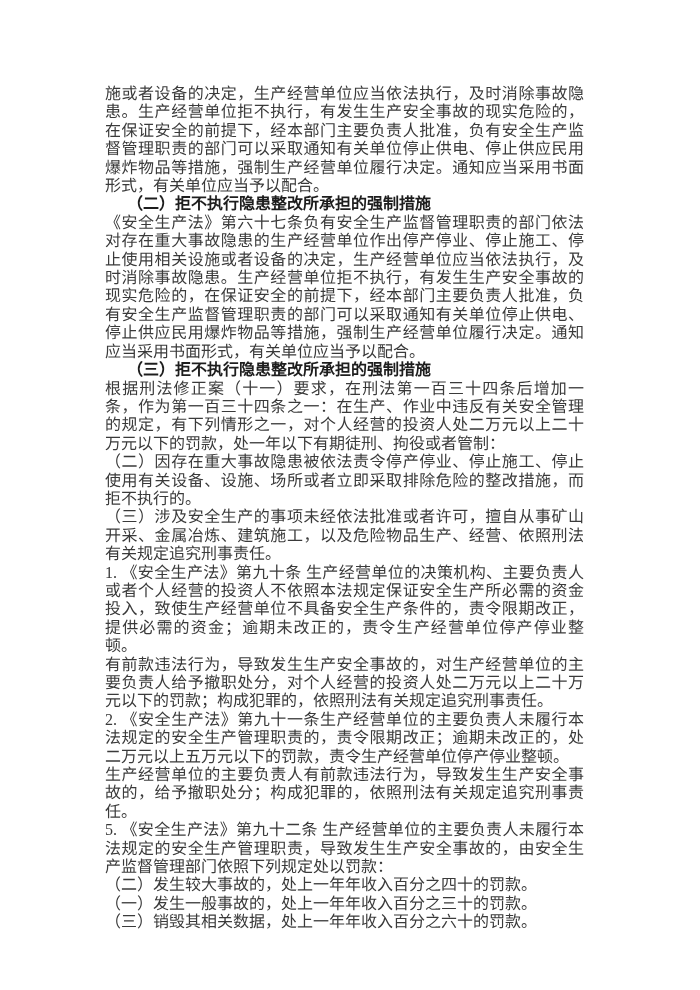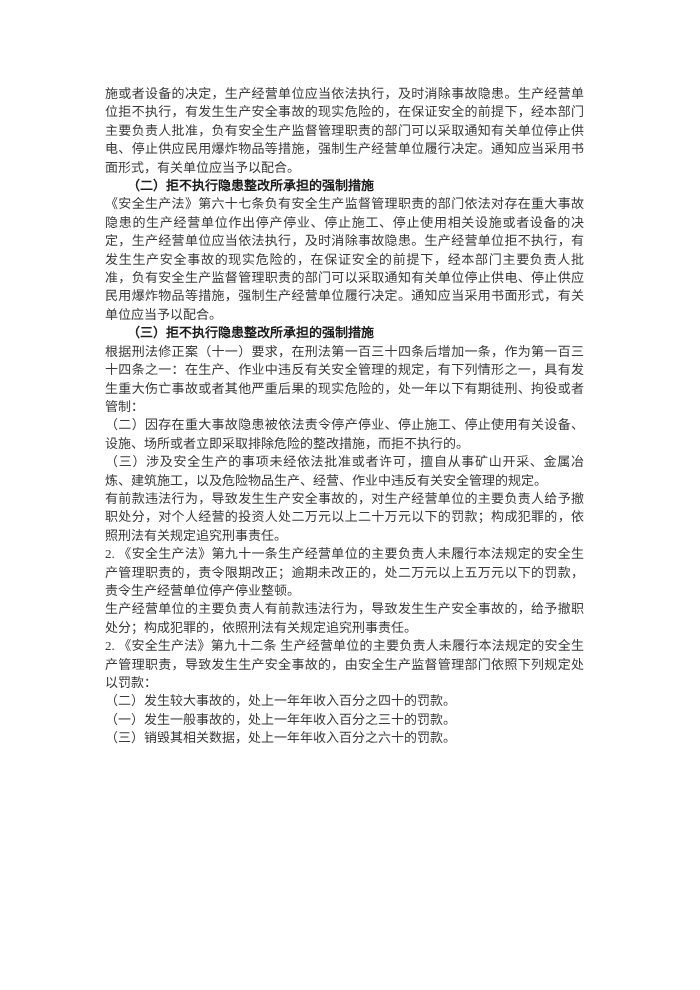--- a/index.html
+++ b/index.html
@@ -17,21 +17,21 @@
     position: absolute;
     inset: 0;
     background: #ffffff;
   }
   .content {
     position: absolute;
     left: 105px;
     top: 85px;
     width: 479px;
     font-family: "Liberation Serif", "DejaVu Serif", serif;
-    font-size: 13px;
+    font-size: 16px;
     line-height: 18.4px;
     color: #3a3a3a;
     text-align: justify;
   }
   .block {
     margin: 0;
     padding: 0;
   }
   .block.heading {
     font-weight: 700;
@@ -42,24 +42,25 @@
 </style>
 </head>
 <body>
 
 <div class="page">
   <div class="content" id="doc-content">
       <p class="block body">施或者设备的决定，生产经营单位应当依法执行，及时消除事故隐患。生产经营单位拒不执行，有发生生产安全事故的现实危险的，在保证安全的前提下，经本部门主要负责人批准，负有安全生产监督管理职责的部门可以采取通知有关单位停止供电、停止供应民用爆炸物品等措施，强制生产经营单位履行决定。通知应当采用书面形式，有关单位应当予以配合。</p>
       <p class="block heading">（二）拒不执行隐患整改所承担的强制措施</p>
       <p class="block body">《安全生产法》第六十七条负有安全生产监督管理职责的部门依法对存在重大事故隐患的生产经营单位作出停产停业、停止施工、停止使用相关设施或者设备的决定，生产经营单位应当依法执行，及时消除事故隐患。生产经营单位拒不执行，有发生生产安全事故的现实危险的，在保证安全的前提下，经本部门主要负责人批准，负有安全生产监督管理职责的部门可以采取通知有关单位停止供电、停止供应民用爆炸物品等措施，强制生产经营单位履行决定。通知应当采用书面形式，有关单位应当予以配合。</p>
       <p class="block heading">（三）拒不执行隐患整改所承担的强制措施</p>
-      <p class="block body">根据刑法修正案（十一）要求，在刑法第一百三十四条后增加一条，作为第一百三十四条之一：在生产、作业中违反有关安全管理的规定，有下列情形之一，具有发生重大伤亡事故或者其他严重后果的现实危险的，处一年以下有期徒刑、拘役或者管制：</p>
+      <p class="block body">根据刑法修正案（十一）要求，在刑法第一百三十四条后增加一条，作为第一百三十四条之一：在生产、作业中违反有关安全管理的规定，有下列情形之一，对个人经营的投资人处二万元以上二十万元以下的罚款，处一年以下有期徒刑、拘役或者管制：</p>
       <p class="block body">（二）因存在重大事故隐患被依法责令停产停业、停止施工、停止使用有关设备、设施、场所或者立即采取排除危险的整改措施，而拒不执行的。</p>
-      <p class="block body">（三）涉及安全生产的事项未经依法批准或者许可，擅自从事矿山开采、金属冶炼、建筑施工，以及危险物品生产、经营、作业中违反有关安全管理的规定。</p>
+      <p class="block body">（三）涉及安全生产的事项未经依法批准或者许可，擅自从事矿山开采、金属冶炼、建筑施工，以及危险物品生产、经营、依照刑法有关规定追究刑事责任。</p>
+      <p class="block body">1. 《安全生产法》第九十条 生产经营单位的决策机构、主要负责人或者个人经营的投资人不依照本法规定保证安全生产所必需的资金投入，致使生产经营单位不具备安全生产条件的，责令限期改正，提供必需的资金；逾期未改正的，责令生产经营单位停产停业整顿。</p>
       <p class="block body">有前款违法行为，导致发生生产安全事故的，对生产经营单位的主要负责人给予撤职处分，对个人经营的投资人处二万元以上二十万元以下的罚款；构成犯罪的，依照刑法有关规定追究刑事责任。</p>
       <p class="block body">2. 《安全生产法》第九十一条生产经营单位的主要负责人未履行本法规定的安全生产管理职责的，责令限期改正；逾期未改正的，处二万元以上五万元以下的罚款，责令生产经营单位停产停业整顿。</p>
       <p class="block body">生产经营单位的主要负责人有前款违法行为，导致发生生产安全事故的，给予撤职处分；构成犯罪的，依照刑法有关规定追究刑事责任。</p>
-      <p class="block body">2. 《安全生产法》第九十二条 生产经营单位的主要负责人未履行本法规定的安全生产管理职责，导致发生生产安全事故的，由安全生产监督管理部门依照下列规定处以罚款：</p>
+      <p class="block body">5. 《安全生产法》第九十二条 生产经营单位的主要负责人未履行本法规定的安全生产管理职责，导致发生生产安全事故的，由安全生产监督管理部门依照下列规定处以罚款：</p>
       <p class="block body">（二）发生较大事故的，处上一年年收入百分之四十的罚款。</p>
       <p class="block body">（一）发生一般事故的，处上一年年收入百分之三十的罚款。</p>
       <p class="block body">（三）销毁其相关数据，处上一年年收入百分之六十的罚款。</p>
     </div>
 </div>
 
 </body></html>

